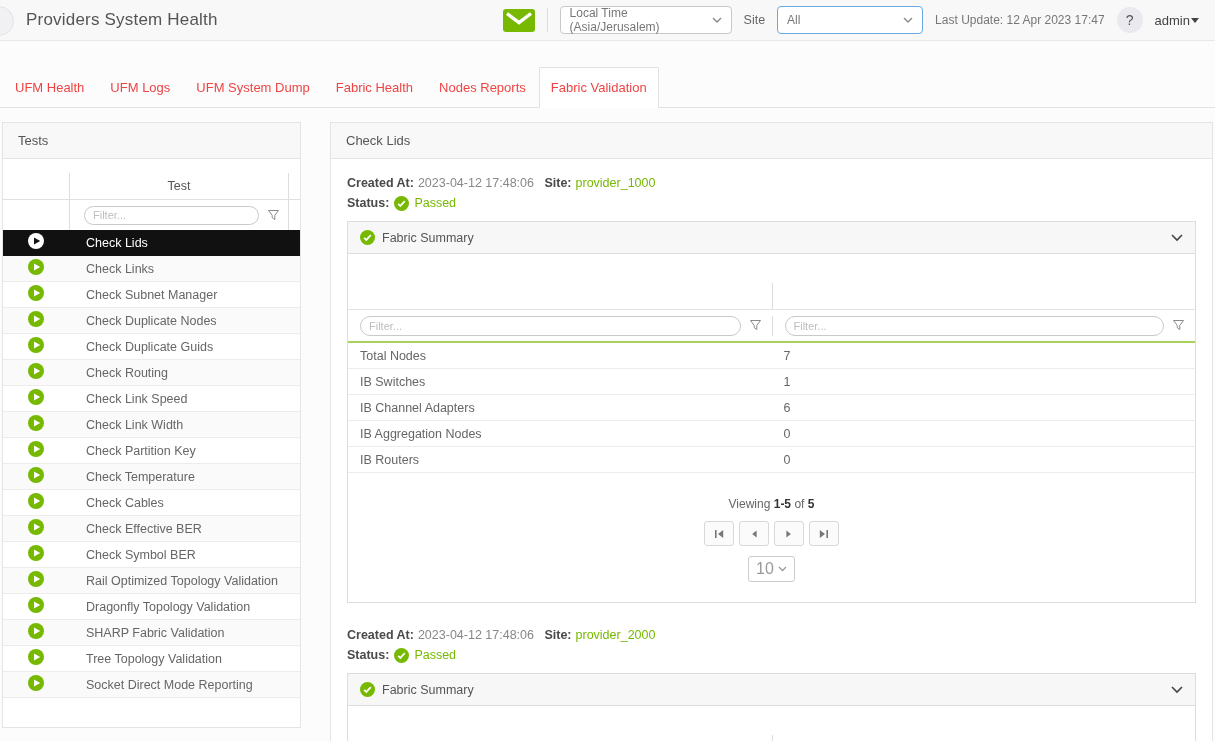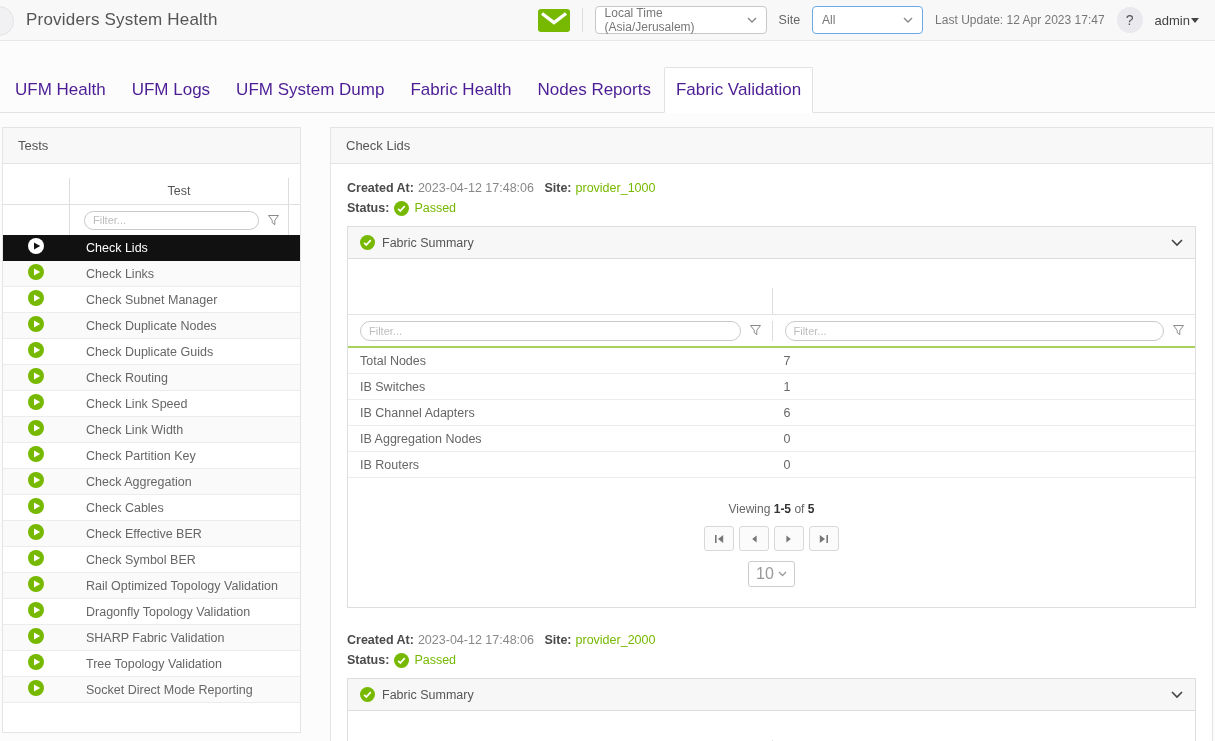--- a/index.html
+++ b/index.html
@@ -18,32 +18,32 @@
           display:flex;align-items:center;padding:0 16px 0 26px;}
   .edge-circle{position:absolute;left:-16px;top:6px;width:30px;height:30px;border-radius:50%;
                background:#f1f1f3;border:1px solid #e3e3e6;}
   .page-title{font-size:17px;font-weight:400;color:#555;letter-spacing:.2px;}
   .topbar-right{margin-left:auto;display:flex;align-items:center;gap:12px;}
   .vdiv{width:1px;height:24px;background:#ddd;}
   .select{height:28px;border:1px solid #c8c8c8;border-radius:4px;background:#fff;
           display:flex;align-items:center;justify-content:space-between;
           font-size:12px;color:#777;padding:0 9px;cursor:pointer;}
   .select.tz{width:172px;}
-  .select.site{width:111px;border-color:#6aa9e6;}
+  .select.site{width:146px;border-color:#6aa9e6;}
   .inline-label{font-size:12.5px;color:#666;}
   .last-update{font-size:12px;color:#777;}
   .help-btn{width:26px;height:26px;border-radius:50%;background:#e9e9ee;color:#555;
             font-size:14px;display:flex;align-items:center;justify-content:center;cursor:pointer;}
   .user-menu{display:flex;align-items:center;gap:1px;font-size:13px;color:#444;cursor:pointer;}
   .caret{width:0;height:0;border-left:4px solid transparent;border-right:4px solid transparent;
          border-top:5px solid #444;}
 
   
   .tabbar{display:flex;align-items:flex-end;padding:26px 0 0 2px;border-bottom:1px solid #e2e2e2;}
-  .tab{padding:12px 13px;font-size:17px;color:#4c1d95;cursor:pointer;white-space:nowrap;}
+  .tab{padding:12px 13px;font-size:13px;color:#ef4444;cursor:pointer;white-space:nowrap;}
   .tab.active{background:#fff;border:1px solid #e2e2e2;border-bottom:1px solid #fff;
               margin-bottom:-1px;border-radius:2px 2px 0 0;padding:12px 11px;}
 
   
   .main{display:flex;gap:29px;padding:14px 2px 0 2px;align-items:flex-start;}
   .panel{background:#fff;border:1px solid var(--border);}
   .panel-hd{padding:10px 15px;font-size:13px;color:#555;border-bottom:1px solid var(--border);
             background:#f8f8f8;}
 
   
@@ -266,21 +266,21 @@
           </span>
         <span class="tlabel">Check Partition Key</span>
       </div>
       <div class="trow">
         <span class="lt-icon-col">
             <span><svg class="play-svg" width="16" height="16" viewBox="0 0 16 16">
                 <circle cx="8" cy="8" r="8"></circle>
                 <polygon points="6,4.4 12.2,8 6,11.6"></polygon>
               </svg></span>
           </span>
-        <span class="tlabel">Check Aggregation</span>
+        <span class="tlabel">Check Temperature</span>
       </div>
       <div class="trow">
         <span class="lt-icon-col">
             <span><svg class="play-svg" width="16" height="16" viewBox="0 0 16 16">
                 <circle cx="8" cy="8" r="8"></circle>
                 <polygon points="6,4.4 12.2,8 6,11.6"></polygon>
               </svg></span>
           </span>
         <span class="tlabel">Check Cables</span>
       </div>

